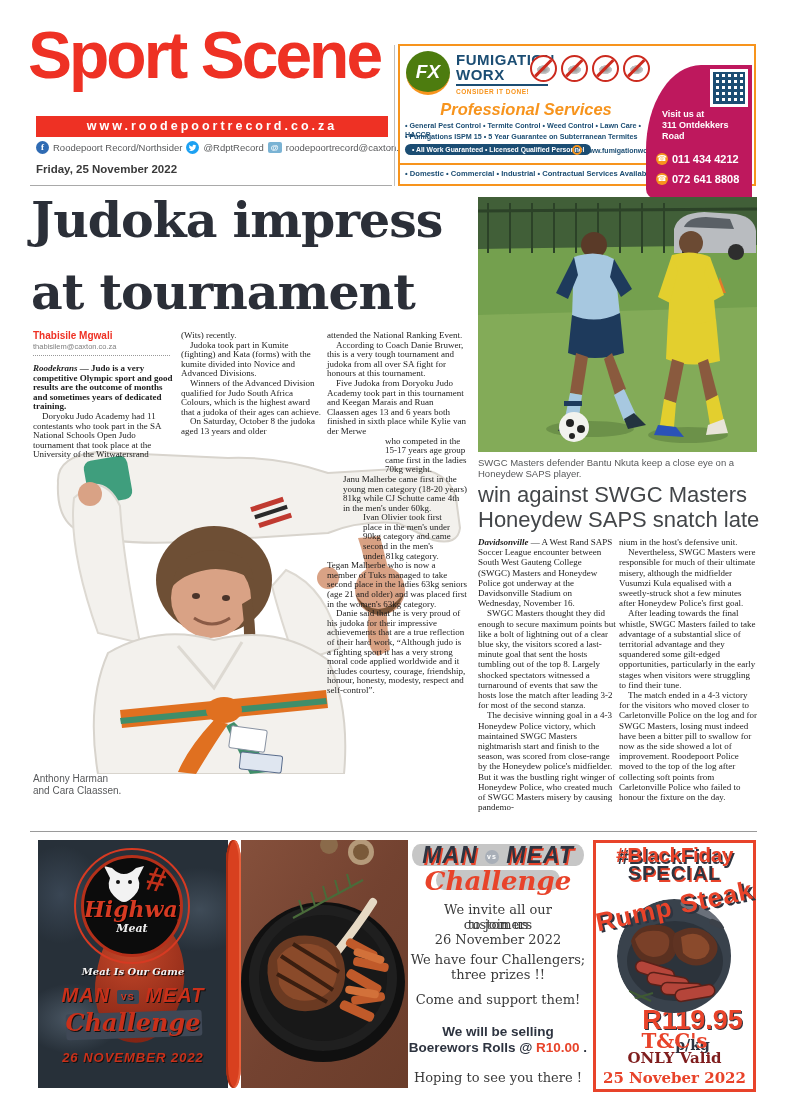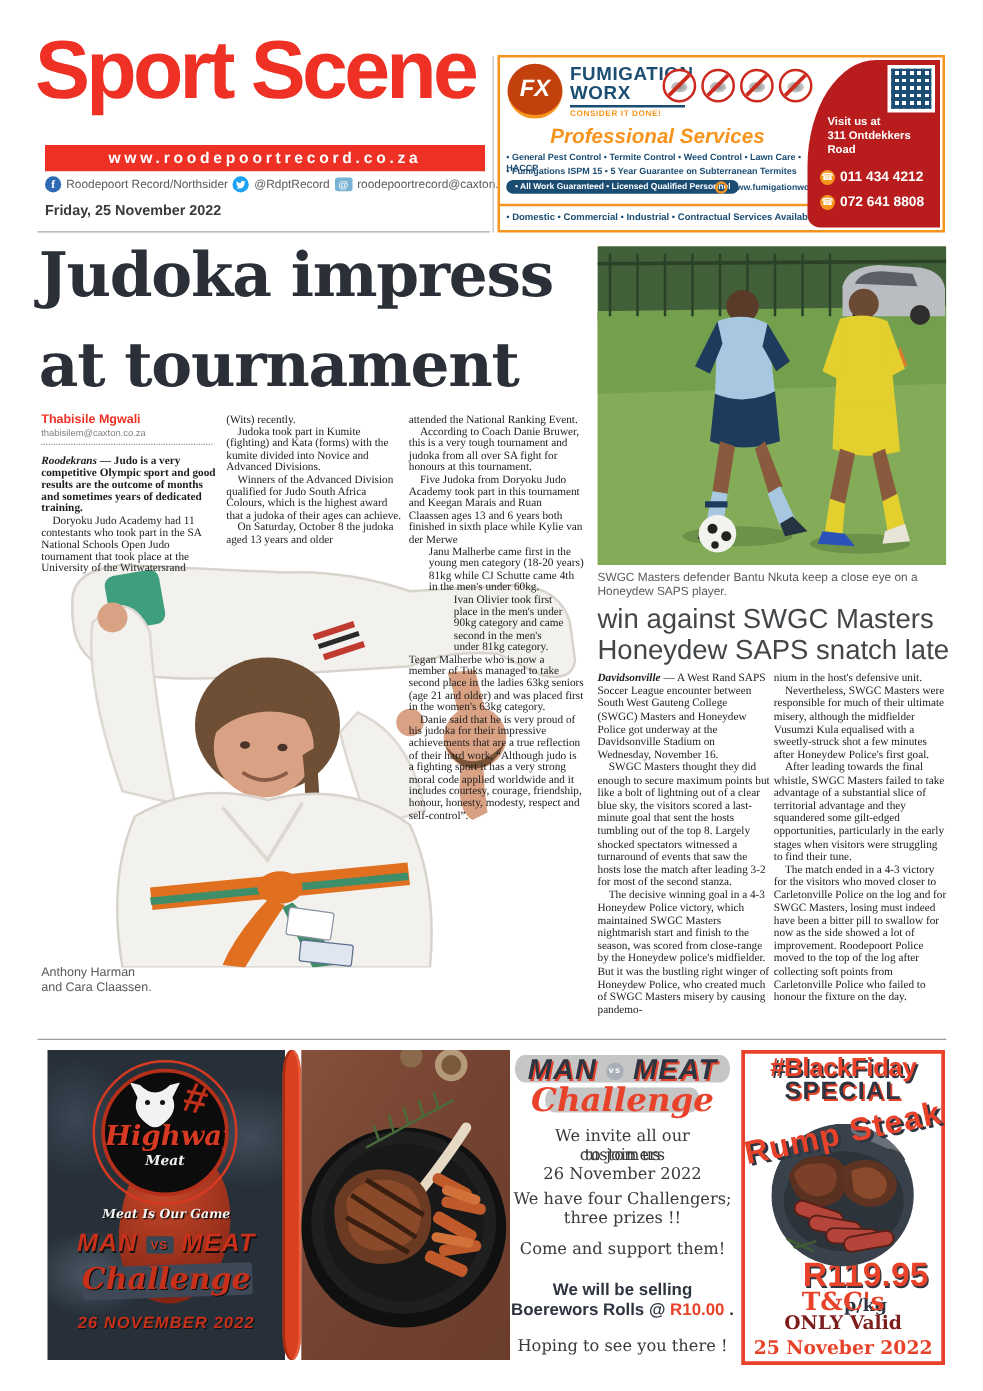--- a/index.html
+++ b/index.html
@@ -18,40 +18,40 @@
   .fb { background:#2f6bb3; }
   .tw { background:#1da1f2; }
   .mail { width:14px; height:11px; border-radius:2px; background:#7ab3d4; color:#fff; font:bold 8px/11px "Liberation Sans", sans-serif;
           display:inline-flex; align-items:center; justify-content:center; border-radius:2px; }
   .date-line { left:36px; top:163px; font:bold 11.5px "Liberation Sans", sans-serif; color:#3a3a3a; }
   .mast-rule { left:30px; top:185px; width:362px; height:1px; background:#a9a9a9; }
   .mast-vline { left:394px; top:45px; width:1px; height:141px; background:#c0c0c0; }
 
   
   .fumi { left:398px; top:44px; width:358px; height:142px; border:2px solid #f7941d; background:#fff; }
-  .fx-circle { left:6px; top:5px; width:44px; height:44px; border-radius:50%; background:#c2410c;
+  .fx-circle { left:6px; top:5px; width:44px; height:44px; border-radius:50%; background:#4d7c0f;
                display:flex; align-items:center; justify-content:center; color:#fff;
                font:bold italic 19px "Liberation Sans", sans-serif; font-style:italic; border-bottom:3px solid #f7941d; }
   .fw-name { left:56px; top:6px; color:#1b4d73; font:bold 15px/15px "Liberation Sans", sans-serif; letter-spacing:.5px; }
   .fw-underline { left:56px; top:38px; width:92px; height:2px; background:#1b4d73; }
   .fw-tag { left:56px; top:42px; color:#f7941d; font:bold 6.5px "Liberation Sans", sans-serif; letter-spacing:.5px; }
   .pest { width:27px; height:27px; border-radius:50%; border:2.5px solid #cc2a1e; top:9px; position:absolute;
           background:radial-gradient(9px 6px at 50% 55%, #8a8a8a, #c9c9c9 70%, #fff 75%); overflow:hidden; }
   .pest::after { content:""; position:absolute; left:-3px; top:9px; width:30px; height:3px; background:#cc2a1e; transform:rotate(-45deg); }
   .prof { left:0; top:54px; width:252px; text-align:center; color:#f7941d;
           font:bold italic 16.5px "Liberation Sans", sans-serif; }
   .svc { left:5px; color:#1b4d73; font:bold 7.2px/9px "Liberation Sans", sans-serif; width:252px; }
   .pill { left:5px; top:98px; background:#1b4d73; color:#fff; border-radius:8px; padding:2px 7px;
           font:bold 6.8px "Liberation Sans", sans-serif; }
   .fw-web { left:172px; top:99px; display:flex; align-items:center; gap:2px; color:#1b4d73;
             font:bold 7px "Liberation Sans", sans-serif; }
   .globe { width:10px; height:10px; border-radius:50%; border:2px solid #f7941d; display:inline-block; }
   .orange-rule { left:0; top:117px; width:252px; height:2px; background:#f7941d; }
   .sectors { left:5px; top:123px; width:250px; color:#1b4d73; font:bold 7.6px "Liberation Sans", sans-serif; }
-  .navy-panel { right:2px; top:2px; width:106px; height:134px; background:#b91c1c;
+  .navy-panel { right:2px; top:19px; width:106px; height:134px; background:#be185d;
                 border-radius:55px 0 0 10px / 85px 0 0 10px; }
   .qr { position:absolute; right:4px; top:4px; width:38px; height:38px; background:#fff; padding:3px; }
   .qr-inner { width:100%; height:100%;
       background-image:repeating-linear-gradient(0deg,#1b4d73 0 3px,transparent 3px 6px),
                        repeating-linear-gradient(90deg,#1b4d73 0 3px,#fff 3px 6px); }
   .visit { position:absolute; left:16px; top:44px; color:#fff; font:bold 9px/11px "Liberation Sans", sans-serif; }
   .phone-row { position:absolute; left:10px; display:flex; align-items:center; gap:4px;
                color:#fff; font:bold 11px "Liberation Sans", sans-serif; }
   .ph-ic { width:12px; height:12px; border-radius:50%; background:#f7941d; color:#fff; font:8px/12px "DejaVu Sans", sans-serif;
            display:inline-flex; align-items:center; justify-content:center; }
@@ -254,20 +254,21 @@
   <div class="abs bodycol" style="left:181px;top:331px;width:144px;z-index:1">
     <p class="noind">(Wits) recently.</p>
     <p>Judoka took part in Kumite (fighting) and Kata (forms) with the kumite divided into Novice and Advanced Divisions.</p>
     <p>Winners of the Advanced Division qualified for Judo South Africa Colours, which is the highest award that a judoka of their ages can achieve.</p>
     <p>On Saturday, October 8 the judoka aged 13 years and older</p>
   </div>
   <div class="abs bodycol" style="left:327px;top:331px;width:140px;z-index:1">
     <p class="noind">attended the National Ranking Event.</p>
     <p>According to Coach Danie Bruwer, this is a very tough tournament and judoka from all over SA fight for honours at this tournament.</p>
     <p>Five Judoka from Doryoku Judo Academy took part in this tournament and Keegan Marais and Ruan Claassen ages 13 and 6 years both finished in sixth place while Kylie van der Merwe</p>
+    <p class="noind w1">who competed in the 15-17 years age group came first in the ladies 70kg weight.</p>
     <p class="noind w2">Janu Malherbe came first in the young men category (18-20 years) 81kg while CJ Schutte came 4th in the men's under 60kg.</p>
     <p class="noind w3">Ivan Olivier took first place in the men's under 90kg category and came second in the men's under 81kg category.</p>
     <p class="noind">Tegan Malherbe who is now a member of Tuks managed to take second place in the ladies 63kg seniors (age 21 and older) and was placed first in the women's 63kg category.</p>
     <p>Danie said that he is very proud of his judoka for their impressive achievements that are a true reflection of their hard work, “Although judo is a fighting sport it has a very strong moral code applied worldwide and it includes courtesy, courage, friendship, honour, honesty, modesty, respect and self-control”.</p>
   </div>
   <div class="abs judo-cap">
     <div>Anthony Harman</div>
     <div>and Cara Claassen.</div>
   </div>
 

